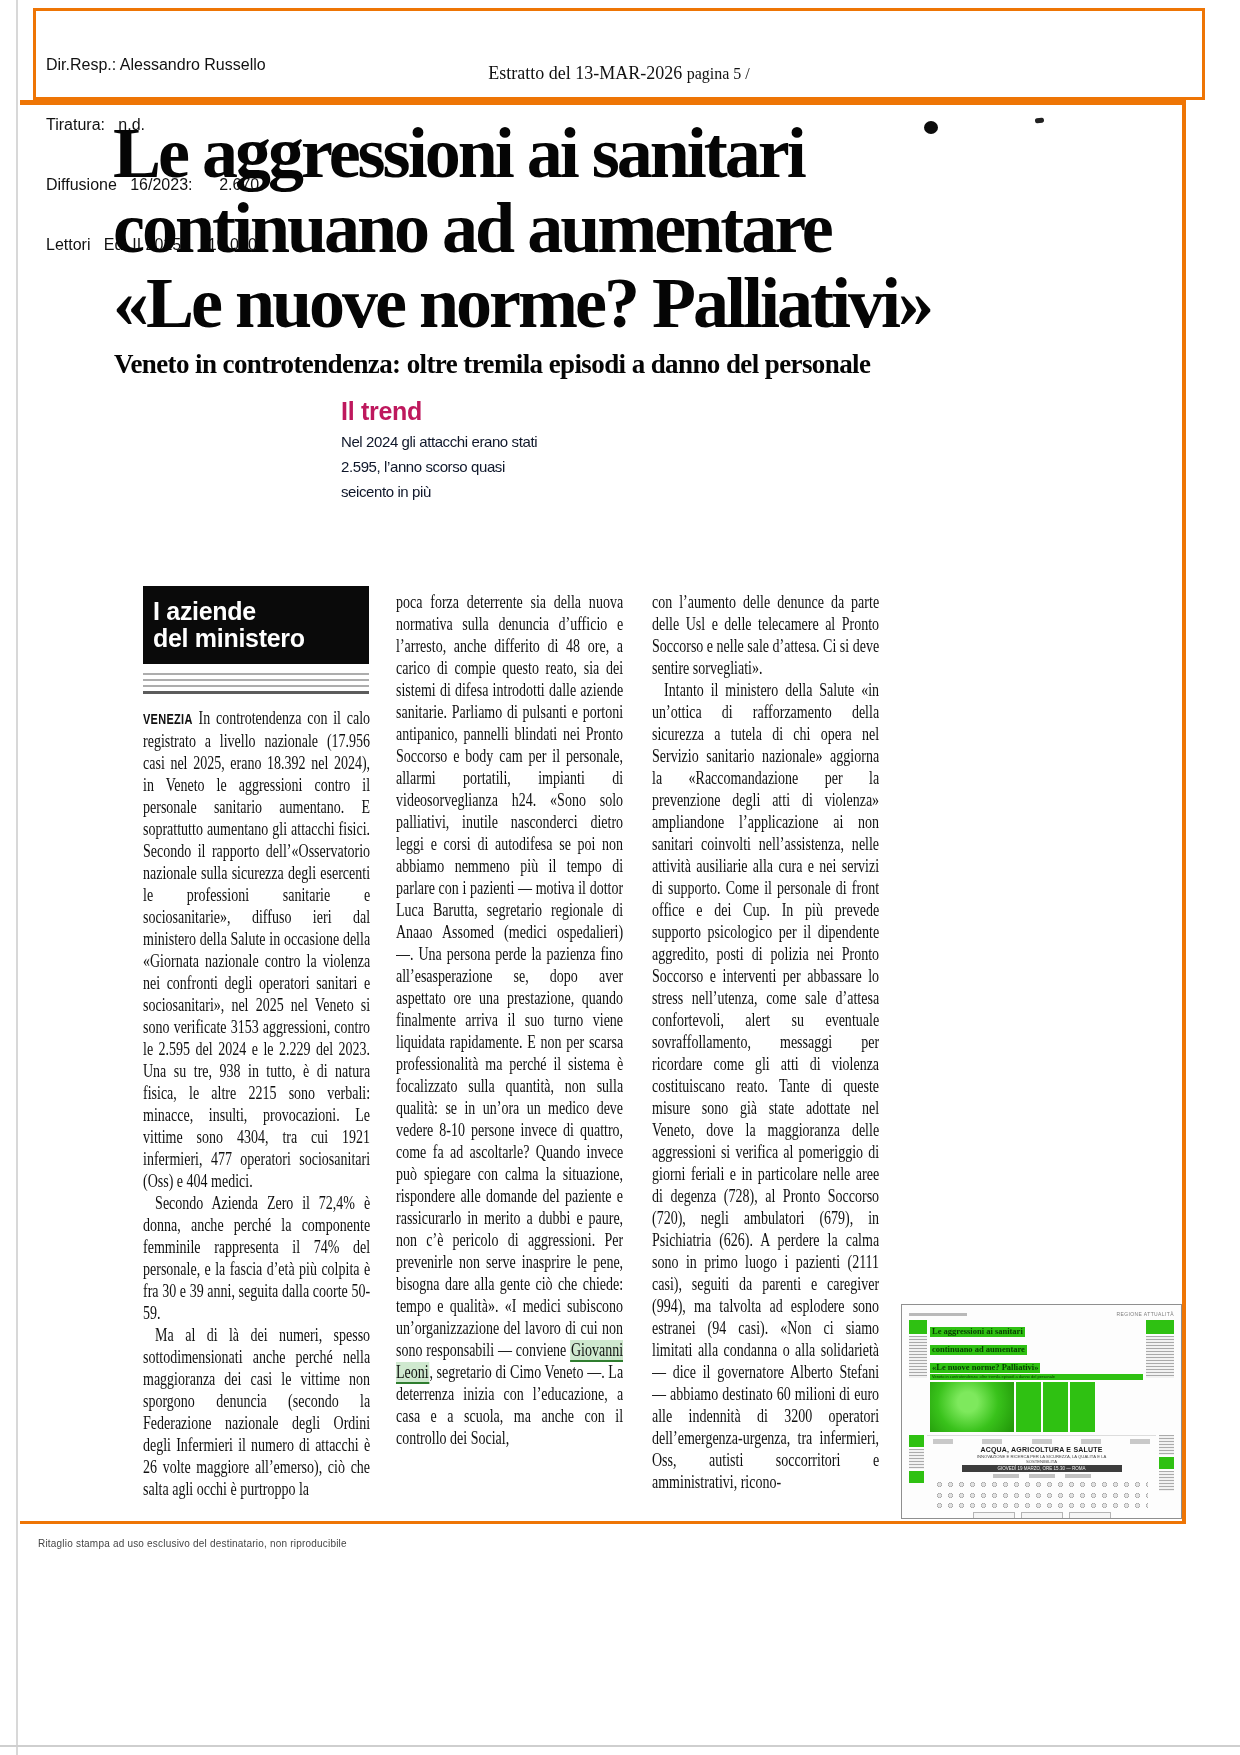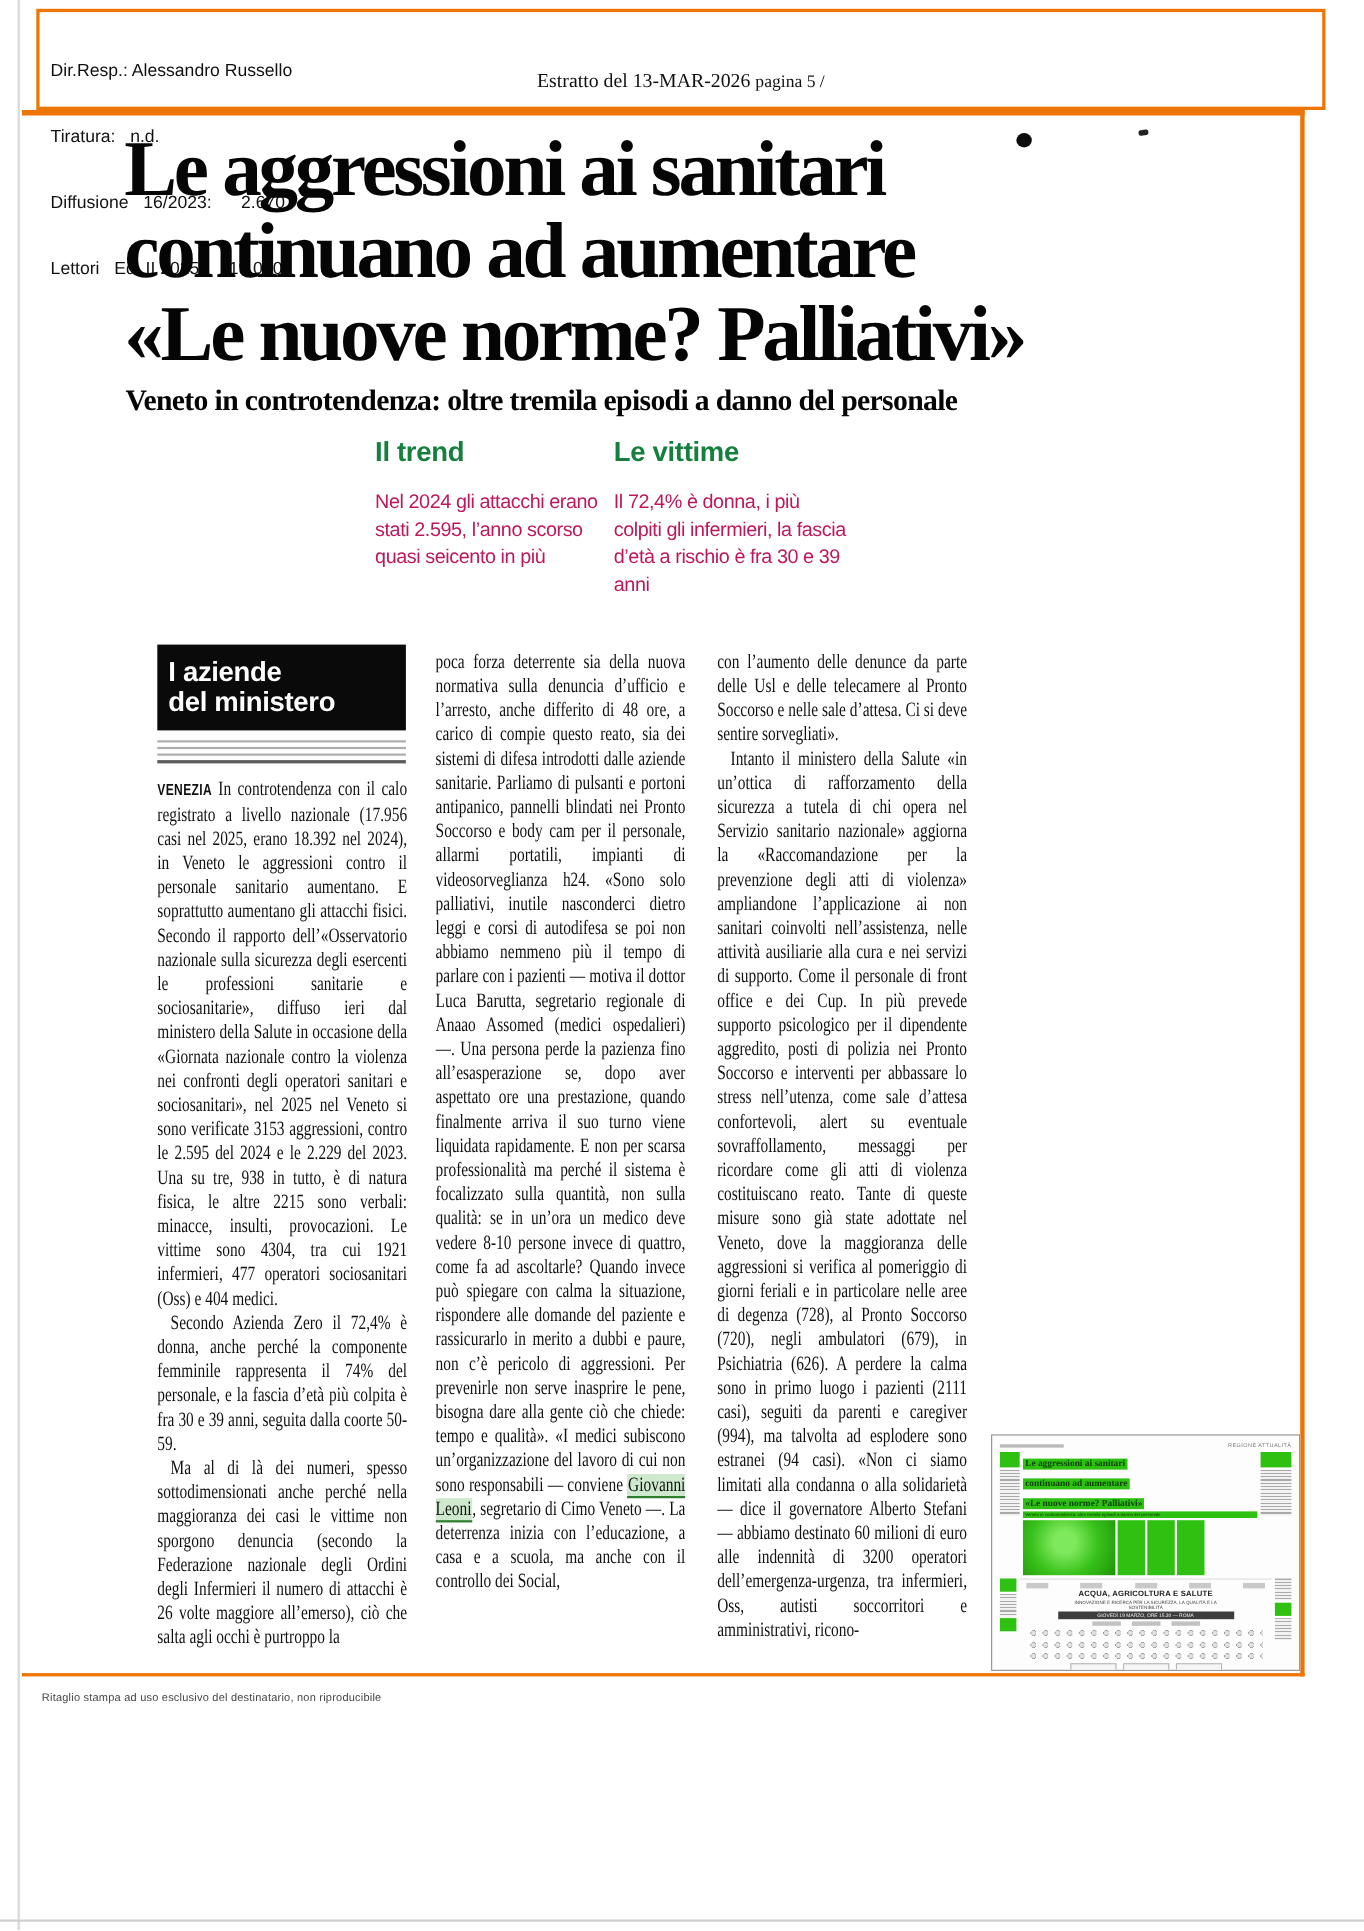--- a/index.html
+++ b/index.html
@@ -25,22 +25,22 @@
   .speck2 { left:1035px; top:118px; width:9px; height:5px; border-radius:2px; background:#222; transform:rotate(-8deg); }
 
   
   #headline { left:113px; top:116px; width:1010px; font-weight:700; font-size:72px; line-height:75px; letter-spacing:-3px; color:#050505; }
   #subhead { left:114px; top:349px; width:1010px; font-weight:700; font-size:27px; letter-spacing:-0.6px; color:#050505; }
 
   
   .infobox { width:216px; font-family:"Liberation Sans", sans-serif; }
   #infobox-trend { left:341px; top:397px; }
   #infobox-victims { left:558px; top:397px; }
-  .infobox .ib-title { font-weight:700; font-size:25px; color:#15803d; margin-bottom:18px; letter-spacing:-0.3px; }
-  .infobox .ib-text { font-size:18px; line-height:25px; color:#be185d; letter-spacing:-0.4px; }
+  .infobox .ib-title { font-weight:700; font-size:25px; color:#be185d; margin-bottom:3px; letter-spacing:-0.3px; }
+  .infobox .ib-text { font-size:15px; line-height:25px; color:#0f172a; letter-spacing:-0.4px; }
 
   
   #kicker { left:143px; top:586px; width:226px; height:78px; background:#0a0a0a; color:#fff;
             font-family:"Liberation Sans", sans-serif; font-weight:700; font-size:25px; line-height:27px;
             display:flex; flex-direction:column; justify-content:center; padding-left:10px; letter-spacing:-0.3px; }
   #rules { left:143px; top:673px; width:226px; }
   #rules .rl { height:2px; background:#adadad; margin-bottom:4px; }
   #rules .rl-dark { height:3px; background:#5c5c5c; margin-bottom:0; }
 
   
@@ -116,24 +116,20 @@
     <div>Le aggressioni ai sanitari</div>
     <div>continuano ad aumentare</div>
     <div>«Le nuove norme? Palliativi»</div>
   </div>
   <div class="abs" id="subhead">Veneto in controtendenza: oltre tremila episodi a danno del personale</div>
 
   <div class="abs infobox" id="infobox-trend">
     <div class="ib-title">Il trend</div>
     <div class="ib-text">Nel 2024 gli attacchi erano stati 2.595, l’anno scorso quasi seicento in più</div>
   </div>
-  <div class="abs infobox" id="infobox-victims">
-    <div class="ib-title">Le vittime</div>
-    <div class="ib-text">Il 72,4% è donna, i più colpiti gli infermieri, la fascia d’età a rischio è fra 30 e 39 anni</div>
-  </div>
 
   <div class="abs" id="kicker">
     <div>I aziende</div>
     <div>del ministero</div>
   </div>
   <div class="abs" id="rules">
     <div class="rl"></div>
     <div class="rl"></div>
     <div class="rl"></div>
     <div class="rl rl-dark"></div>

